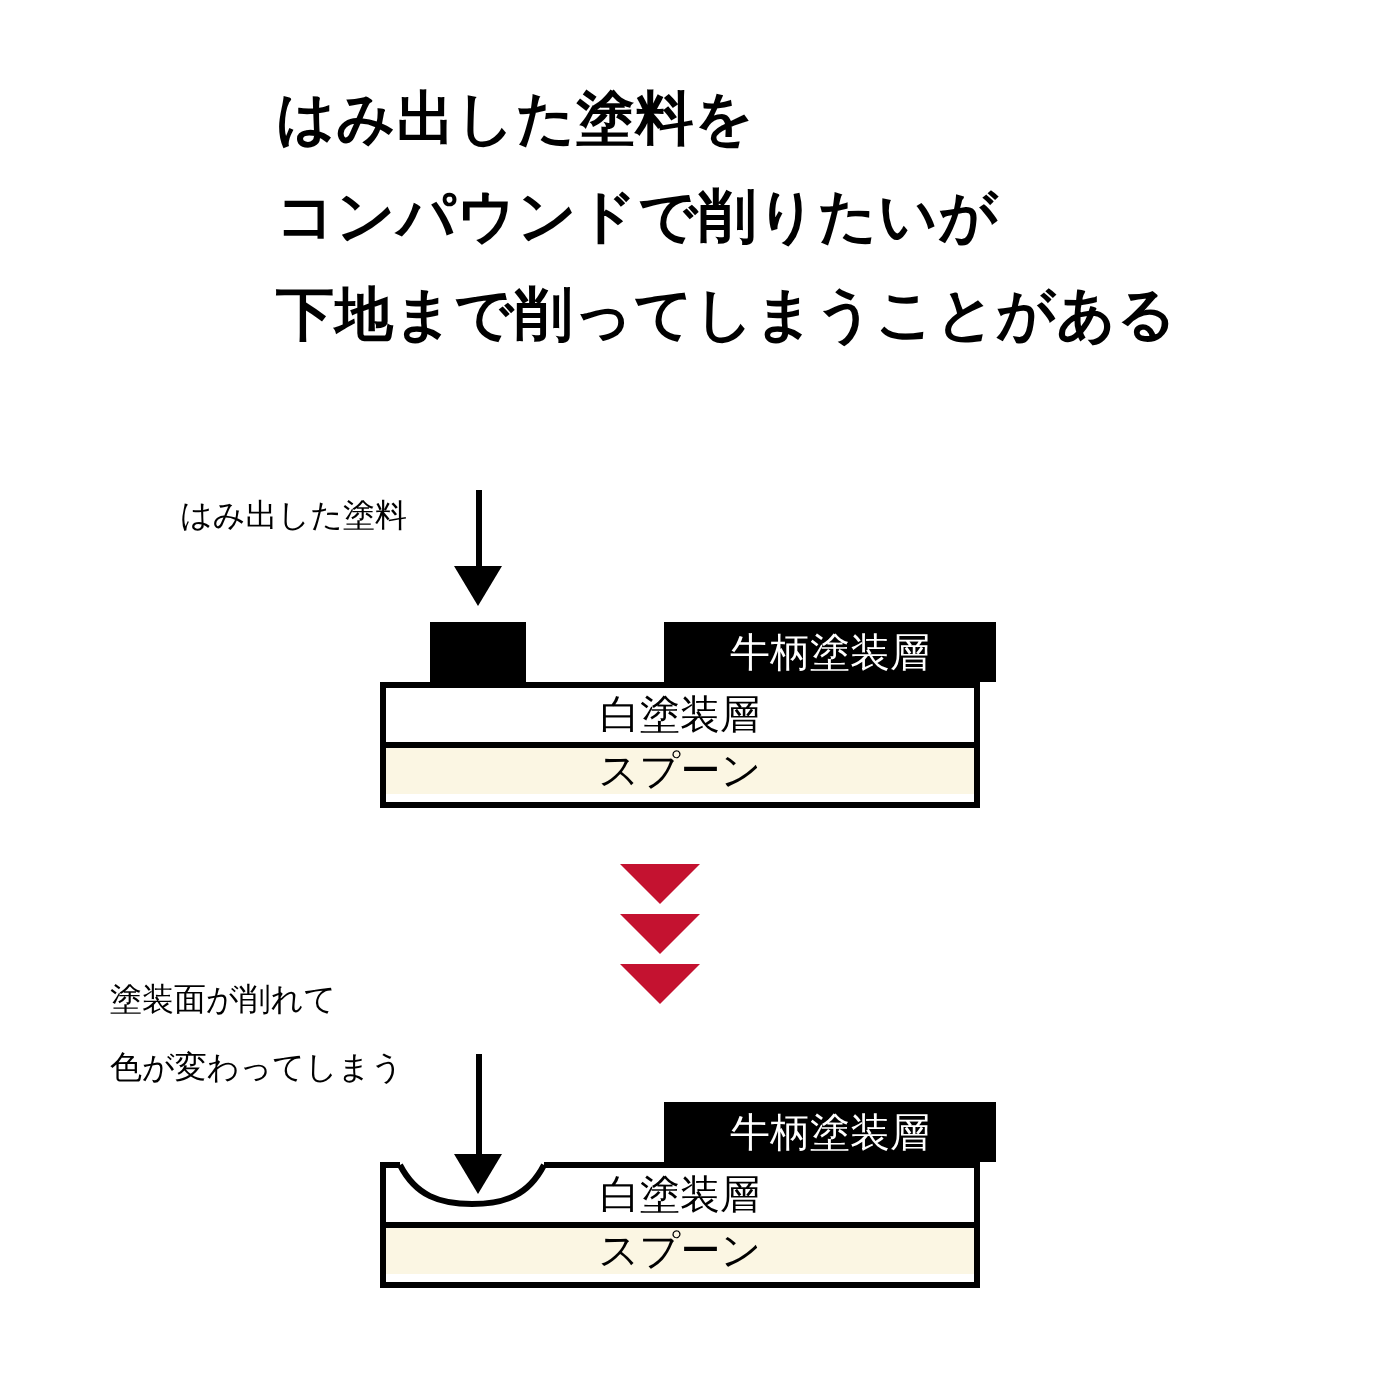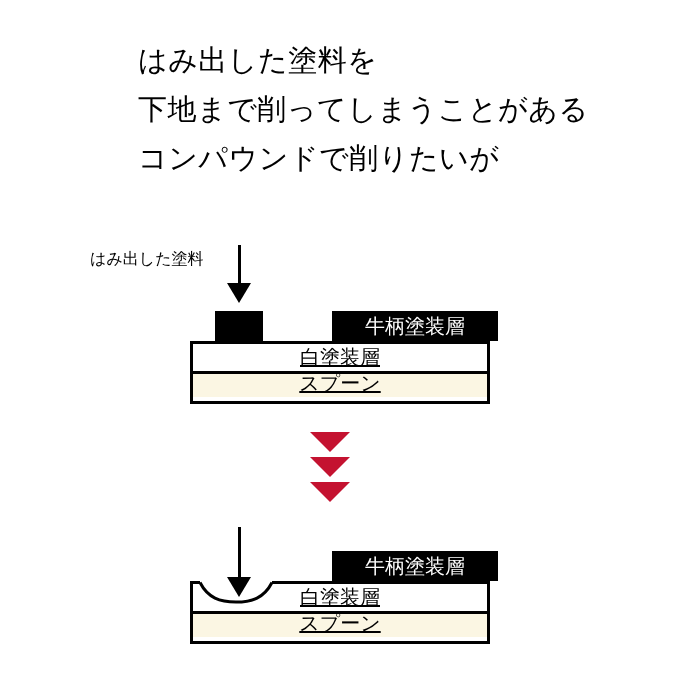--- a/index.html
+++ b/index.html
@@ -17,21 +17,21 @@
     overflow: hidden;
   }
 
   
   .title {
     position: absolute;
     left: 138px;
     top: 36px;
     font-size: 29px;
     line-height: 49px;
-    font-weight: normal;
+    font-weight: bold;
     letter-spacing: 0.5px;
     white-space: nowrap;
   }
   .title .line { display: block; }
 
   
   .annotation {
     position: absolute;
     font-size: 16px;
     line-height: 34px;
@@ -90,25 +90,24 @@
     width: 300px; height: 63px;
     border: 3px solid var(--ink, #000000);
     box-sizing: border-box;
     background: #ffffff;
     z-index: 1;
   }
   .box1 { top: 341px; }
   .box2 { top: 581px; }
   .row {
     display: flex;
-    align-items: flex-end;
+    align-items: center;
     justify-content: center;
     font-size: 20px;
     white-space: nowrap;
-    text-decoration: underline;
   }
   .row.white { height: 27px; background: #ffffff; }
   .row.spoon {
     height: 26px;
     background: var(--spoon-fill, #fbf6e3);
     border-top: 3px solid var(--ink, #000000);
     box-sizing: border-box;
   }
 
   
@@ -133,22 +132,22 @@
     margin-bottom: 5px;
   }
 </style>
 </head>
 <body>
 
 <div class="canvas">
 
   <div class="title">
     <span class="line">はみ出した塗料を</span>
+    <span class="line">コンパウンドで削りたいが</span>
     <span class="line">下地まで削ってしまうことがある</span>
-    <span class="line">コンパウンドで削りたいが</span>
   </div>
 
   <div class="annotation a1">はみ出した塗料</div>
 
   <div class="arrow-shaft shaft1"></div>
   <div class="arrow-head head1"></div>
 
   <div class="blob"></div>
 
   <div class="pattern-bar bar1">
@@ -163,20 +162,24 @@
       <span>スプーン</span>
     </div>
   </div>
 
   <div class="chevrons">
       <div class="chevron"></div>
       <div class="chevron"></div>
       <div class="chevron"></div>
     </div>
 
+  <div class="annotation a2">
+    <span class="line">塗装面が削れて</span>
+    <span class="line">色が変わってしまう</span>
+  </div>
 
   <div class="arrow-shaft shaft2"></div>
   <div class="arrow-head head2"></div>
 
   <div class="pattern-bar bar2">
     <span>牛柄塗装層</span>
   </div>
 
   <div class="layerbox box2">
     <div class="row white">

